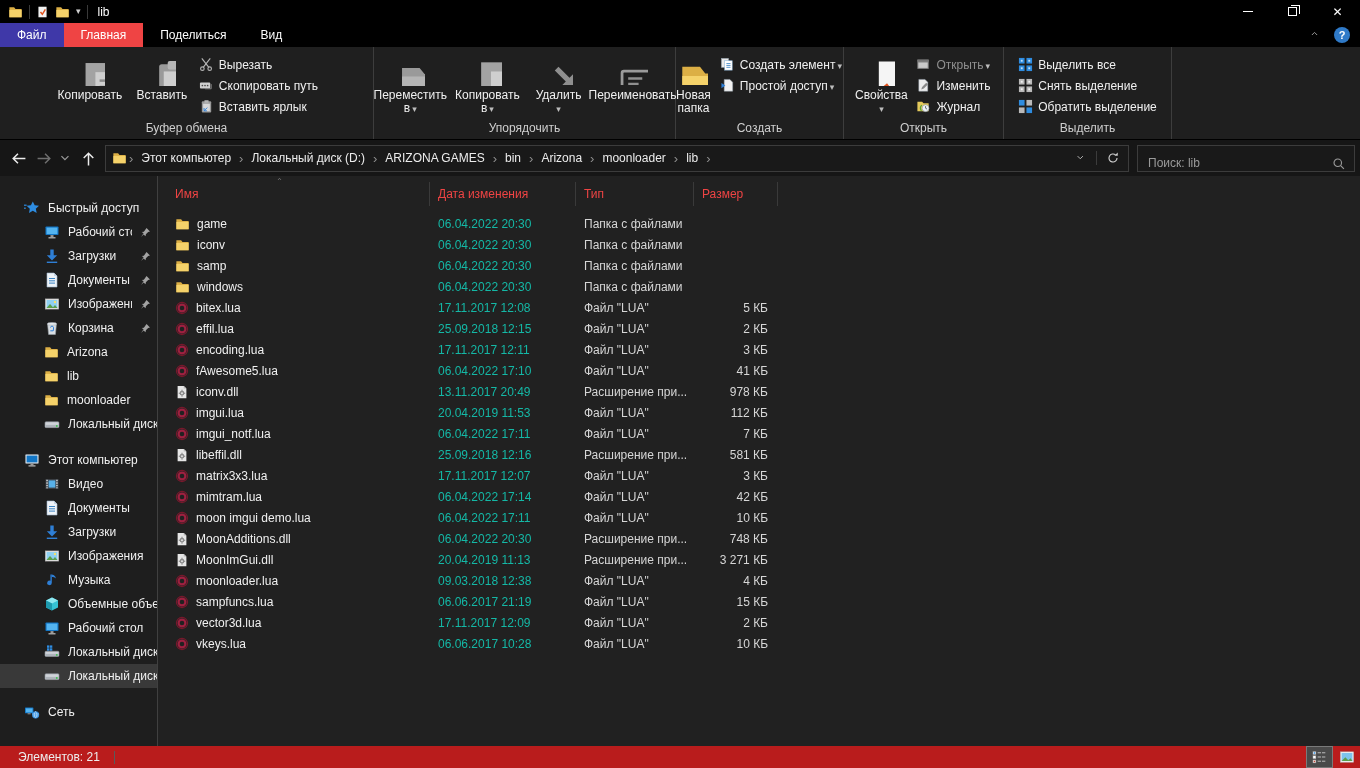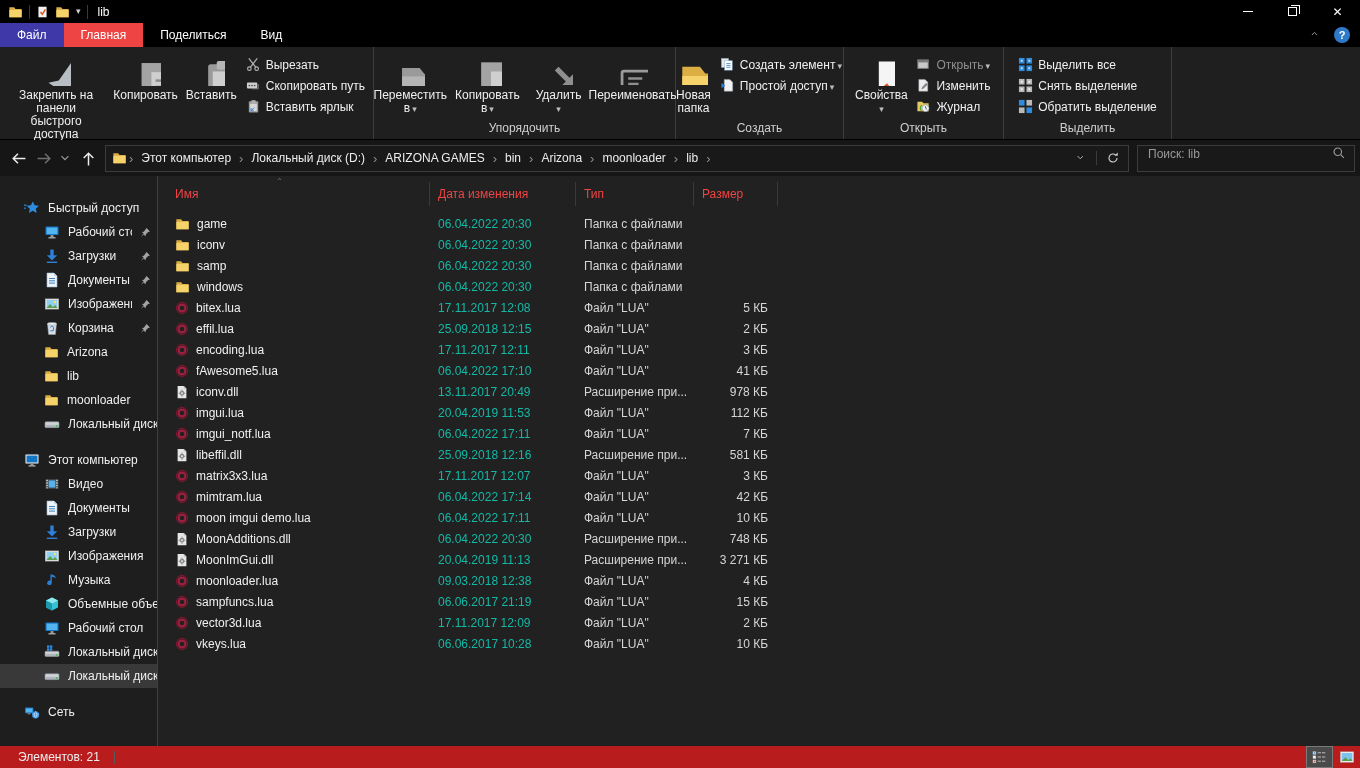--- a/index.html
+++ b/index.html
@@ -45,21 +45,21 @@
   
   .addressrow{height:36px;background:#161616;display:flex;align-items:center;flex:none;padding:0 5px;}
   .navbtn{width:26px;height:26px;display:flex;align-items:center;justify-content:center;}
   .addrbox{height:27px;border:1px solid #3c3c3c;background:#191919;display:flex;align-items:center;flex:1;margin-left:4px;}
   .crumbs{display:flex;align-items:center;flex:1;overflow:hidden;padding-left:6px;gap:2px;white-space:nowrap;}
   .crumb{padding:0 6px;color:#ececec;}
   .crumb-sep{color:#8f8f8f;font-size:13px;}
   .addr-right{display:flex;align-items:center;}
   .addr-chev{padding:0 9px;}
   .refresh-sec{border-left:1px solid #3c3c3c;width:32px;height:100%;display:flex;align-items:center;justify-content:center;}
-  .searchbox{width:218px;height:27px;border:1px solid #3c3c3c;background:#191919;margin-left:8px;display:flex;align-items:flex-start;padding:0 8px;}
+  .searchbox{width:218px;height:27px;border:1px solid #3c3c3c;background:#191919;margin-left:8px;display:flex;align-items:flex-end;padding:0 8px;}
   .searchbox input{flex:1;background:transparent;border:none;outline:none;color:#cfcfcf;font-size:12px;min-width:0;}
   .searchbox input::placeholder{color:#9a9a9a;}
 
   
   .main{flex:1;display:flex;overflow:hidden;background:#212121;}
   .sidebar{width:158px;flex:none;background:#1e1e1e;border-right:1px solid #404040;padding-top:20px;overflow:hidden;}
   .side-item{height:24px;display:flex;align-items:center;gap:8px;padding-left:24px;white-space:nowrap;overflow:hidden;}
   .side-item.lvl1{padding-left:44px;}
   .side-item.selected{background:#393939;}
   .side-item .lbl{flex:1;overflow:hidden;color:#f0f0f0;}
@@ -142,29 +142,20 @@
           </svg>
         </span>
       <span class="help-btn">?</span>
     </div>
   </div>
 
   <div class="ribbon">
 
     <div class="rgroup" style="width:374px;">
       <div class="content">
-        <div class="rbig" style="width:122px;">
-          <span class="bicon ico">
-              <svg width="30" height="30" viewBox="0 0 16 16">
-                <path d="M9.7 1.6l4.8 4.8-2.5.6-3 3-.6 3-2.7-2.6-3.9 4.1 3.4-4.7-2.5-1.7 2.9-.6z" fill="#b9bec4" transform="scale(1.9) translate(-0.6,-0.6)"></path>
-              </svg>
-            </span>
-          <span>Закрепить на панели</span>
-          <span>быстрого доступа</span>
-        </div>
         <div class="rbig" style="width:78px;">
           <span class="bicon ico">
               <svg width="30" height="30" viewBox="0 0 16 16">
                 <g transform="scale(1.875)">
                   <rect x="3" y="2" width="7.2" height="9.4" fill="#a3a3a3"></rect>
                   <rect x="5.8" y="4.6" width="7.2" height="9.4" fill="#cfcfcf"></rect>
                   <g stroke="#8a8a8a" stroke-width=".7">
                     <line x1="7" y1="7" x2="11.8" y2="7"></line>
                     <line x1="7" y1="8.8" x2="11.8" y2="8.8"></line>
                     <line x1="7" y1="10.6" x2="11.8" y2="10.6"></line>

